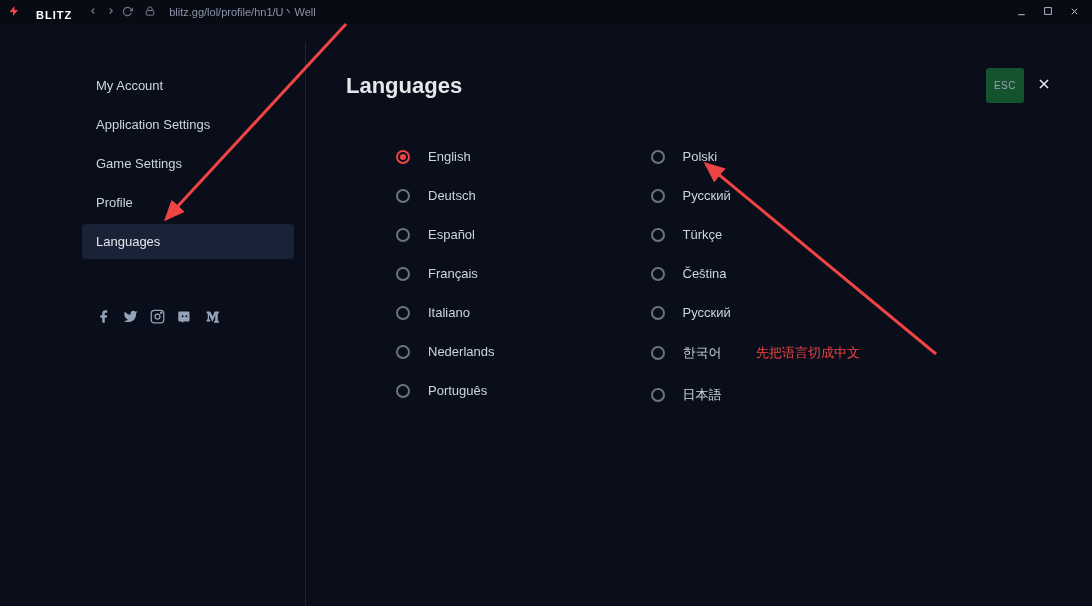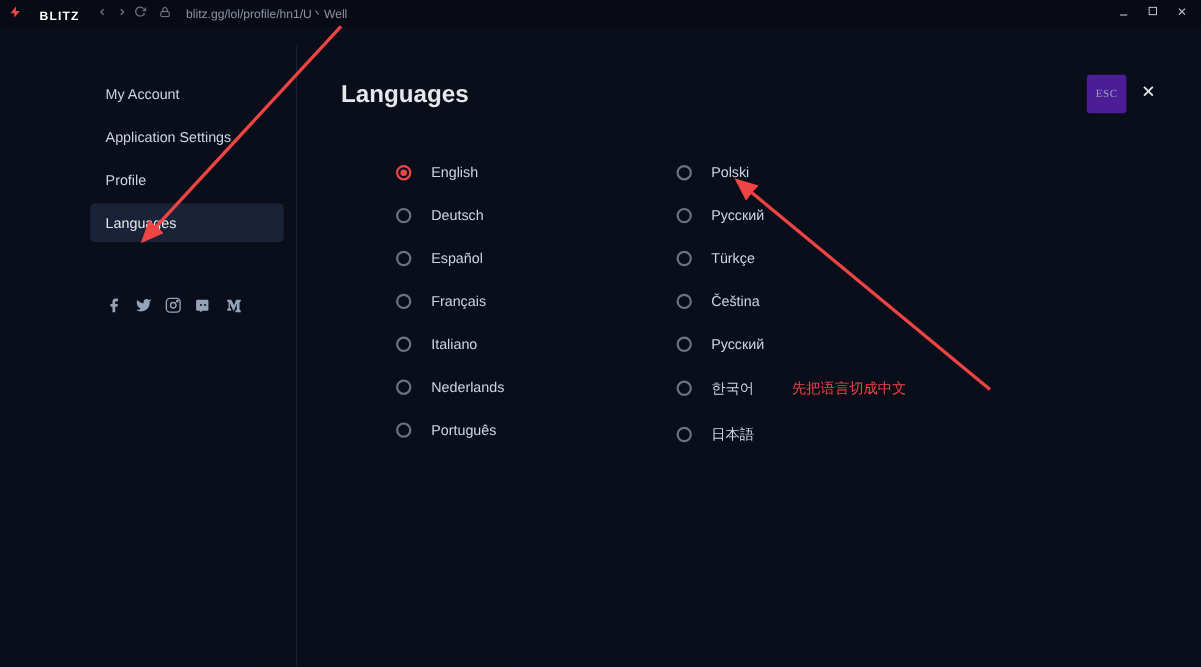--- a/index.html
+++ b/index.html
@@ -11,33 +11,33 @@
   .logo-icon { color: #ef4444; font-size: 14px; }
   .nav-arrows { display: flex; gap: 8px; margin-left: 16px; color: #6b7280; }
   .nav-arrow { cursor: pointer; }
   .reload { margin-left: 6px; cursor: pointer; color: #6b7280; }
   .url-area { display: flex; align-items: center; margin-left: 12px; gap: 14px; color: #8b93a7; font-size: 11px; }
   .window-controls { margin-left: auto; display: flex; gap: 16px; color: #9ca3af; padding-right: 4px; }
   .win-ctrl { cursor: pointer; }
 
   
   .app { display: flex; height: calc(606px - 24px); }
-  .sidebar { width: 270px; padding: 40px 12px 0 12px; position: relative; }
+  .sidebar { width: 306px; padding: 40px 12px 0 12px; position: relative; }
   .sidebar-inner { padding-left: 70px; }
   .side-item { display: block; padding: 10px 14px; margin: 4px 0; font-size: 13px; color: #cbd5e1; border-radius: 4px; cursor: pointer; }
   .side-item.active { background: #1a2238; color: #e5e7eb; }
   .signout { color: #ef4444; padding: 10px 14px; margin-top: 36px; font-size: 13px; cursor: pointer; display: block; }
   .socials { display: flex; gap: 12px; padding: 14px; margin-top: 36px; color: #94a3b8; }
   .social-ic { cursor: pointer; }
   .vdiv { position: absolute; right: 0; top: 18px; bottom: 0; width: 1px; background: #1b2236; }
 
   .main { flex: 1; padding: 44px 40px 40px 40px; position: relative; }
   .header-row { display: flex; align-items: center; }
   .page-title { color: #e5e7eb; font-size: 22px; font-weight: 600; }
-  .esc-badge { margin-left: auto; background: #4c1d95; color: #94a3b8; font-size: 10px; padding: 12px 8px; border-radius: 3px; letter-spacing: 0.5px; font-family: Liberation Serif, serif; }
+  .esc-badge { margin-left: auto; background: #14532d; color: #94a3b8; font-size: 10px; padding: 12px 8px; border-radius: 3px; letter-spacing: 0.5px; }
   .close-x { color: #e5e7eb; margin-left: 12px; cursor: pointer; }
 
   .lang-cols { display: flex; gap: 110px; margin-top: 46px; margin-left: 4px; }
   .lang-col { display: flex; flex-direction: column; gap: 24px; }
   .lang-item { display: flex; align-items: center; gap: 18px; cursor: pointer; font-size: 13px; color: #cbd5e1; padding-left: 46px; }
   .radio { width: 14px; height: 14px; border: 2px solid #6b7280; border-radius: 50%; display: inline-block; position: relative; flex-shrink: 0; }
   .radio.selected { border-color: #ef4444; }
   .radio.selected::after { content: ''; width: 6px; height: 6px; background: #ef4444; border-radius: 50%; position: absolute; top: 50%; left: 50%; transform: translate(-50%, -50%); }
 
   
@@ -102,20 +102,21 @@
         </svg>
     </span>
   </div>
 </div>
 
 <div class="app">
   <div class="sidebar">
     <div class="sidebar-inner">
       <span class="side-item">My Account</span>
       <span class="side-item">Application Settings</span>
+      <span class="side-item">Game Settings</span>
       <span class="side-item">Profile</span>
       <span class="side-item active">Languages</span>
       <div class="socials">
         <span class="social-ic">
           <svg width="15" height="15" viewBox="0 0 24 24" fill="#94a3b8">
               <path d="M18 2h-3a5 5 0 0 0-5 5v3H7v4h3v8h4v-8h3l1-4h-4V7a1 1 0 0 1 1-1h3z"></path>
             </svg>
         </span>
         <span class="social-ic">
           <svg width="15" height="15" viewBox="0 0 24 24" fill="#94a3b8">

